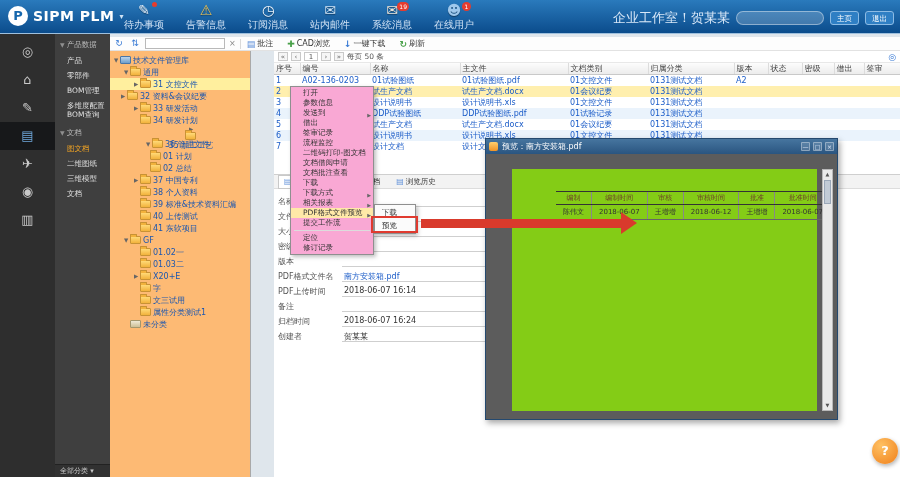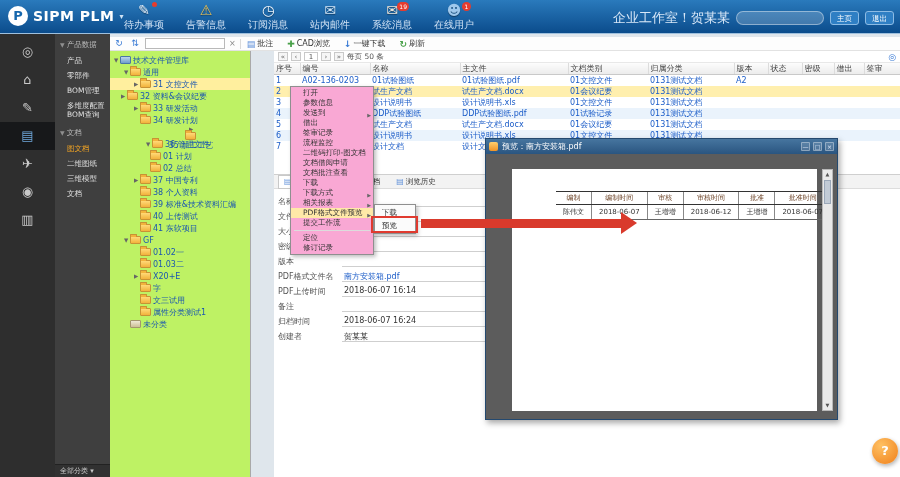--- a/index.html
+++ b/index.html
@@ -35,21 +35,21 @@
 
 .content-toolbar{position:absolute;left:110px;top:37px;width:790px;height:14px;background:#fdfdfd;border-bottom:1px solid #e2e2e2;display:flex;align-items:center;gap:4px;padding:0 3px}
 .ct-icon{width:12px;height:11px;line-height:11px;text-align:center;font-size:9px;color:#3a7bd5;cursor:pointer}
 .filter-input{width:80px;height:11px;border:1px solid #b9b9b9;font-size:8px;padding:0 2px;outline:none}
 .filter-x{color:#888;font-size:8px;cursor:pointer}
 .tb-sep{width:1px;height:10px;background:#d9d9d9}
 .tb-group{display:flex;gap:10px;align-items:center}
 .tb-btn{display:flex;align-items:center;gap:2px;font-size:8px;color:#333;cursor:pointer;padding:0 2px;white-space:nowrap}
 .tb-btn .g{font-size:9px;font-weight:bold}
 
-.treepane{position:absolute;left:110px;top:51px;width:141px;height:426px;background:#bef264;border-right:1px solid #a9a9a9;overflow:hidden}
+.treepane{position:absolute;left:110px;top:51px;width:141px;height:426px;background:#fdba74;border-right:1px solid #a9a9a9;overflow:hidden}
 #tree{padding-top:3px}
 .tnode{display:flex;align-items:center;height:12px;cursor:pointer;white-space:nowrap}
 .tnode.sel{background:#ffef9e}
 .tarrow{width:8px;font-size:5.5px;color:#666;text-align:center;flex:none}
 .ticon{flex:none;width:11px;height:8px;margin-right:2px;position:relative;border-radius:1px}
 .ticon.folder{background:linear-gradient(#ffd978,#f2b23c);border:1px solid #c89235}
 .ticon.folder:before{content:"";position:absolute;left:-1px;top:-3px;width:5px;height:2px;background:#f2b23c;border:1px solid #c89235;border-bottom:none;border-radius:1px 1px 0 0}
 .ticon.lib{background:linear-gradient(#bcd4ec,#6f9ecb);border:1px solid #4a76a8}
 .ticon.gray{background:linear-gradient(#efe9d5,#cdbf96);border:1px solid #a3966d}
 .tlabel{font-size:8px;color:#1a56b0}
@@ -87,21 +87,21 @@
 .red-box{position:absolute;left:371px;top:216px;width:47px;height:17px;border:2px solid #e03a2f;z-index:80}
 .arrow-shaft{position:absolute;left:421px;top:219px;width:200px;height:9px;background:#d93a2c;z-index:80}
 .arrow-head{position:absolute;left:621px;top:212px;width:0;height:0;border-left:16px solid #d93a2c;border-top:11px solid transparent;border-bottom:11px solid transparent;z-index:80}
 
 .popup{position:absolute;left:485px;top:138px;width:353px;height:282px;border:1px solid #24496f;z-index:40;box-shadow:2px 3px 6px rgba(0,0,0,.35)}
 .pp-title{height:15px;background:linear-gradient(#46759f,#2a5580);display:flex;align-items:center;padding:0 3px;color:#fff;font-size:8px;white-space:nowrap}
 .pp-ico{width:9px;height:9px;background:linear-gradient(#ffcf6e,#f09325);border-radius:2px;margin-right:4px;flex:none}
 .pp-ctrl{margin-left:auto;display:flex;gap:3px}
 .pp-ctrl span{width:9px;height:9px;line-height:8px;text-align:center;font-size:6px;color:#dfeafa;background:rgba(255,255,255,.15);border:1px solid rgba(255,255,255,.35);border-radius:1px;cursor:pointer}
 .pp-body{position:relative;height:265px;background:#5c5c5c}
-.pp-page{position:absolute;left:26px;top:15px;right:20px;bottom:8px;background:#ffffff}
+.pp-page{position:absolute;left:26px;top:15px;right:20px;bottom:8px;background:#84cc16}
 .pp-scroll{position:absolute;right:4px;top:15px;bottom:8px;width:11px;background:#e9e9e9;border:1px solid #b9b9b9}
 .pp-scroll .sa{position:absolute;left:0;width:9px;height:9px;line-height:9px;text-align:center;font-size:5px;color:#555;cursor:pointer}
 .pp-scroll .up{top:0}.pp-scroll .dn{bottom:0}
 .pp-thumb{position:absolute;left:1px;top:10px;width:7px;height:24px;background:#c2cbd6;border:1px solid #9aa7b8;cursor:pointer}
 table.sign{position:absolute;left:44px;top:22px;border-collapse:collapse;font-size:7px}
 .sign th{padding:1px 7px;border-top:1px solid #333;border-bottom:1px solid #333;border-left:1px solid #888;color:#6b4226;font-weight:normal;white-space:nowrap}
 .sign td{padding:2px 7px;border-bottom:1px solid #666;border-left:1px solid #888;color:#333;white-space:nowrap}
 .sign th:first-child,.sign td:first-child{border-left:none}
 .pp-footer{position:absolute;left:44px;top:50px;font-size:7.5px;color:#333}
 

